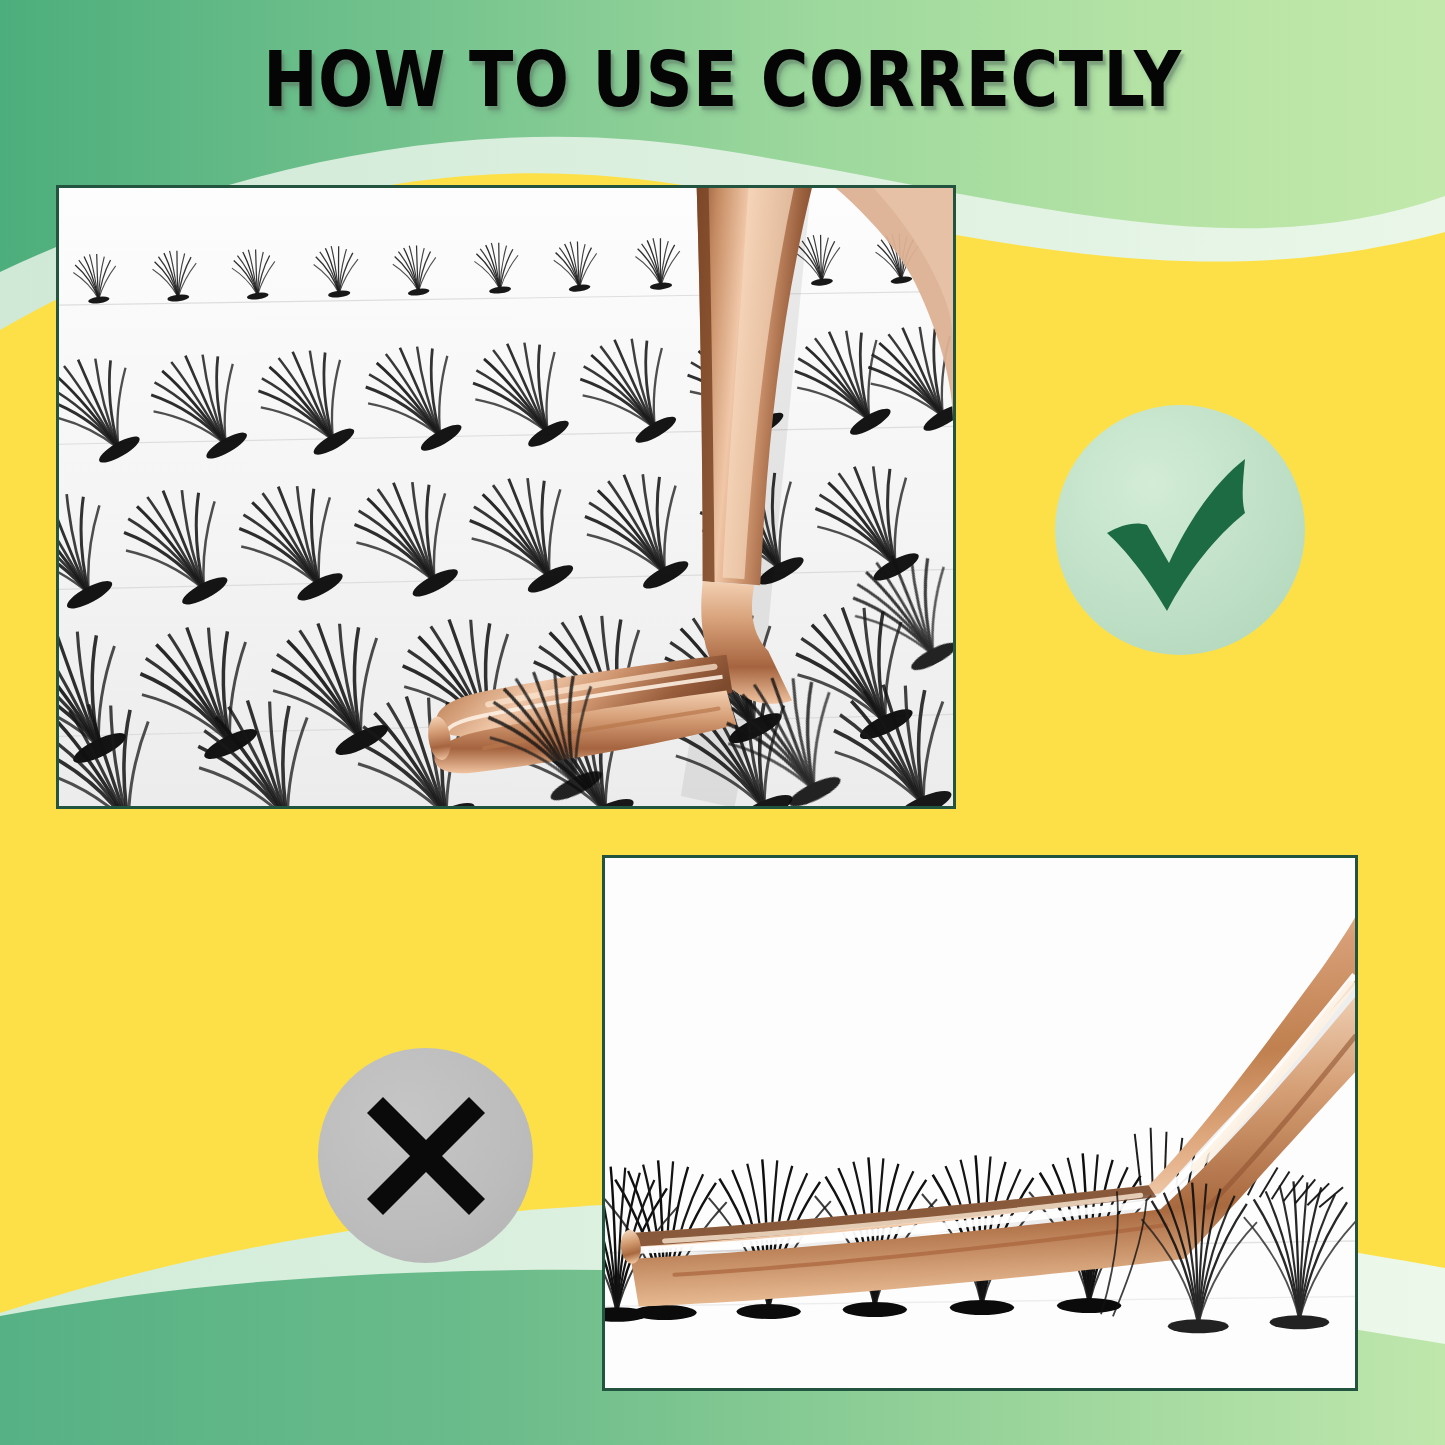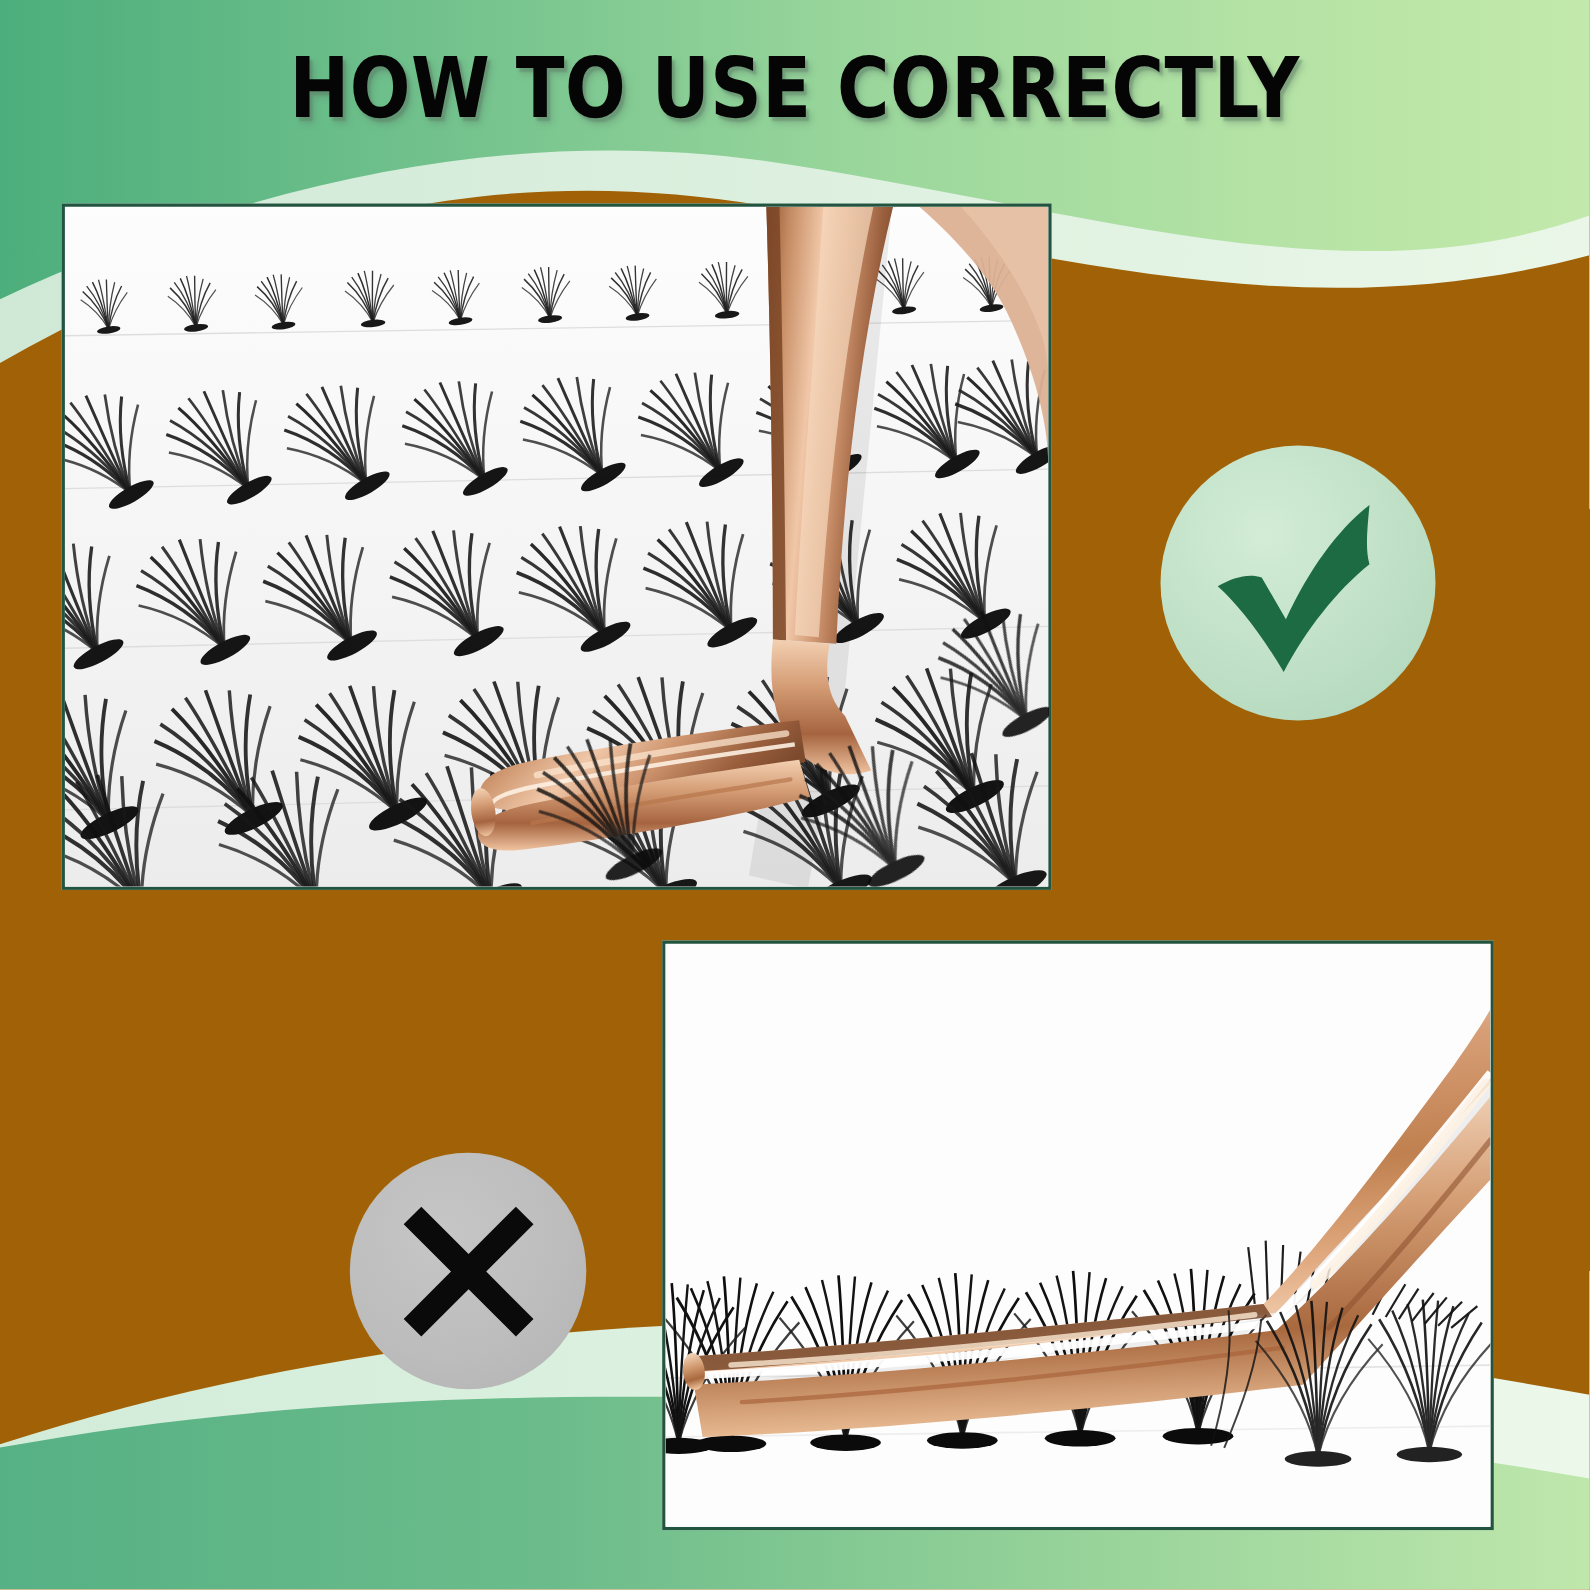--- a/index.html
+++ b/index.html
@@ -9,21 +9,21 @@
   }
   body {
     font-family: "Liberation Sans", sans-serif;
   }
 
   #page {
     position: relative;
     width: 1445px;
     height: 1445px;
     overflow: hidden;
-    background: #a16207;
+    background: #fde047;
   }
 
   
   .bg-waves {
     position: absolute;
     inset: 0;
     width: 1445px;
     height: 1445px;
     z-index: 0;
     pointer-events: none;

